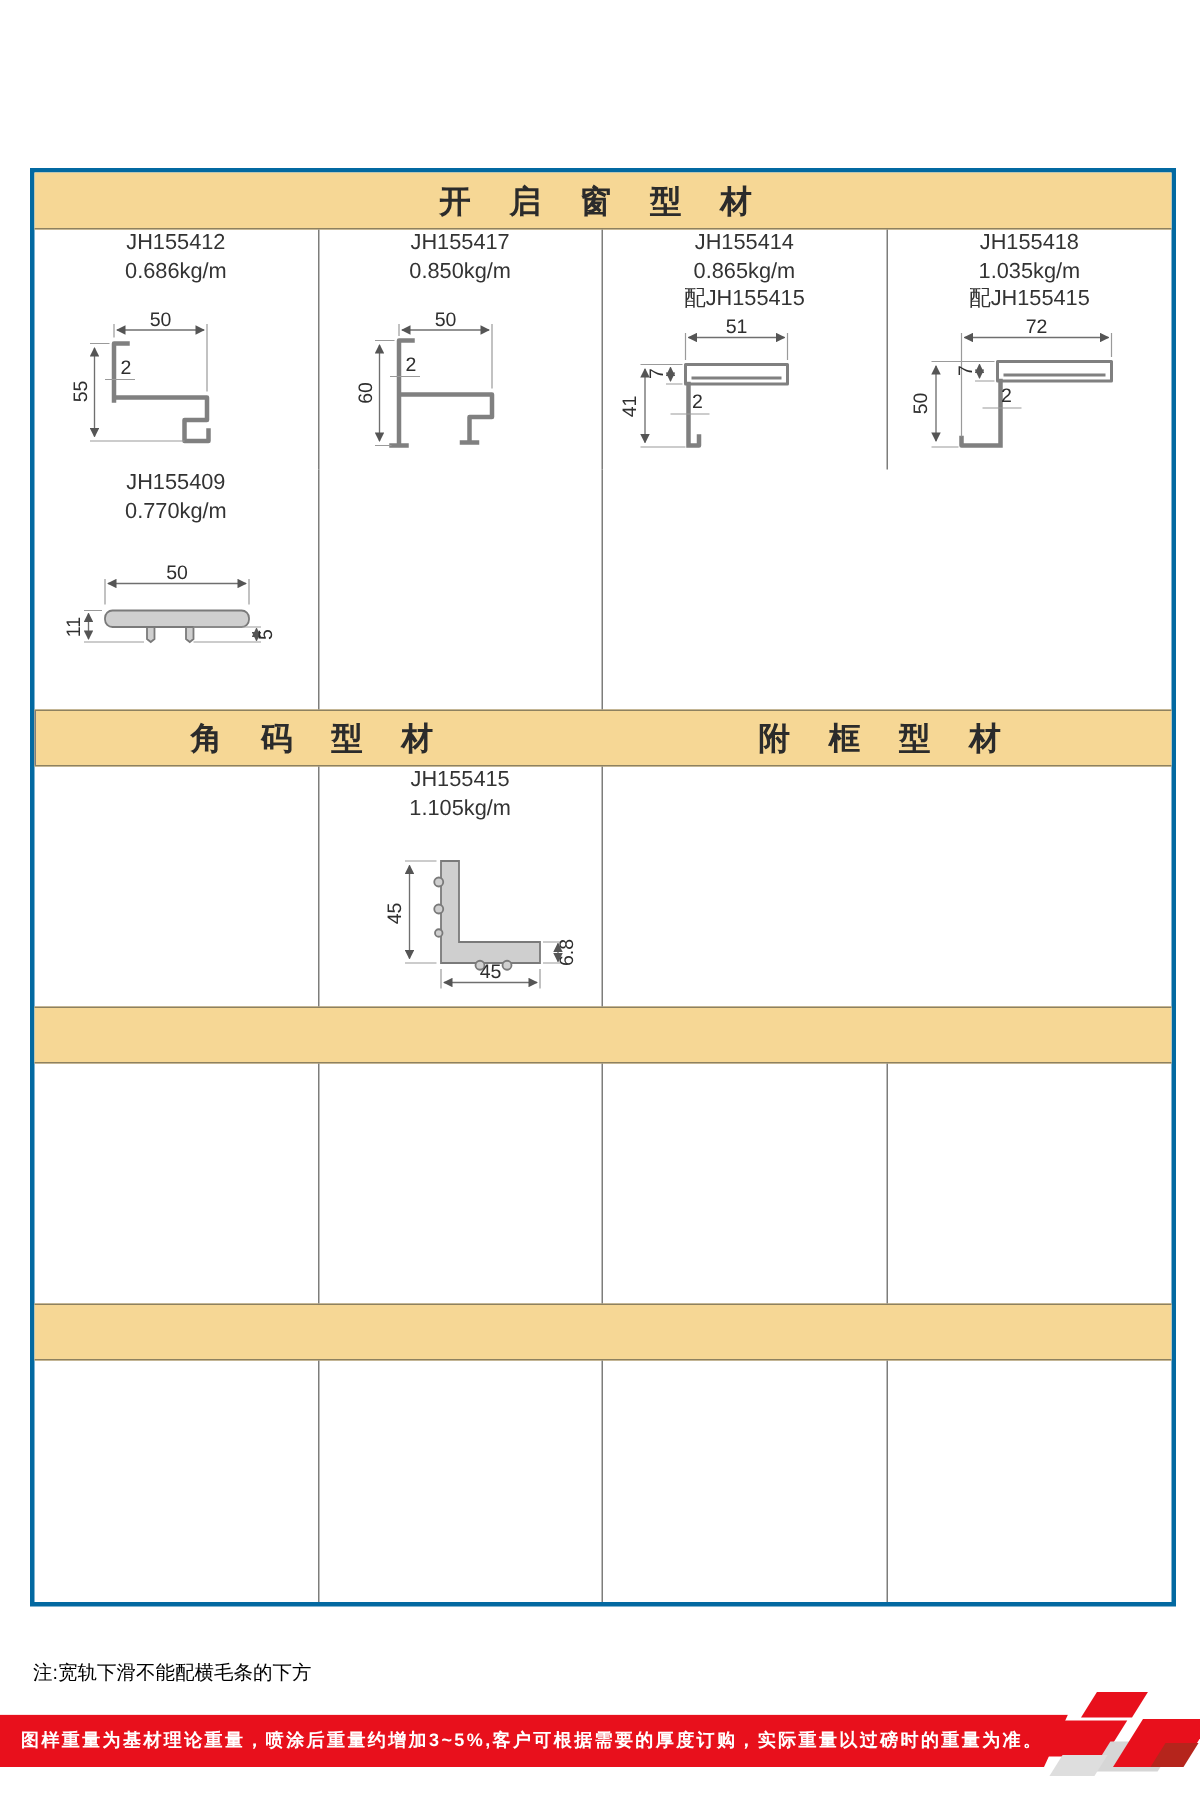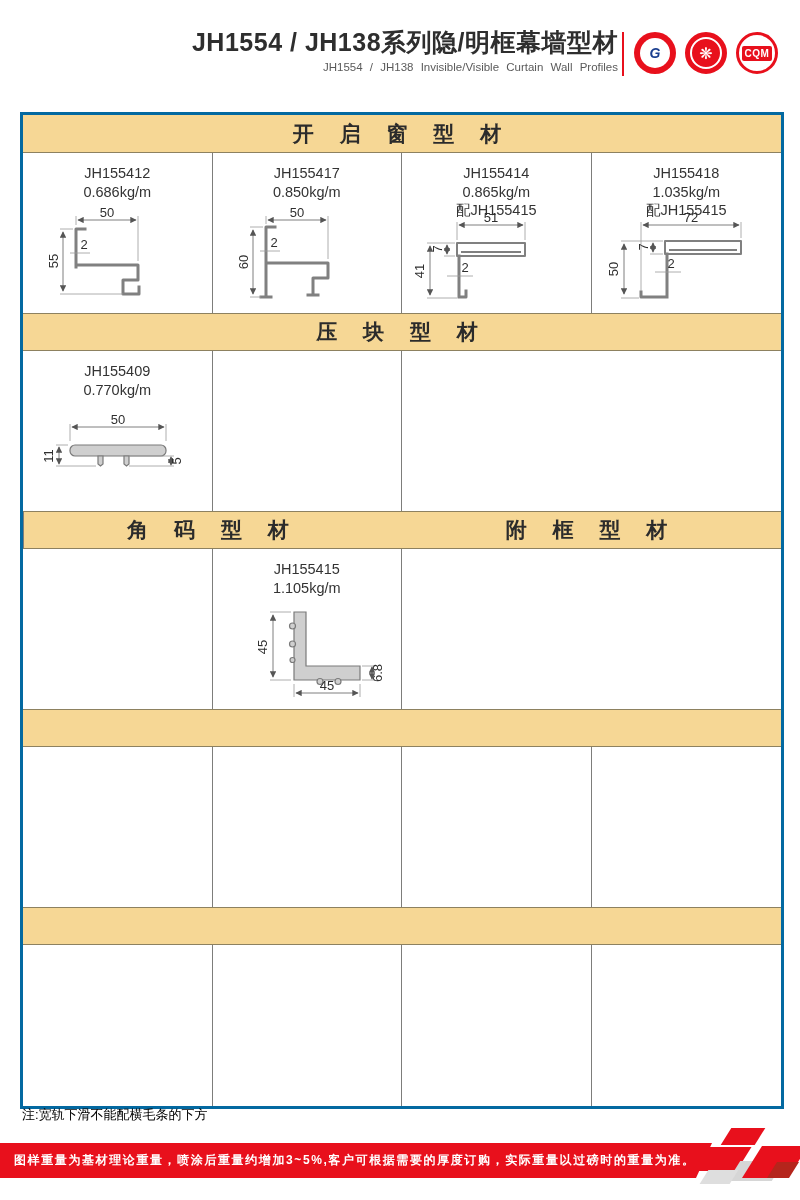--- a/index.html
+++ b/index.html
@@ -23,21 +23,21 @@
 
   
   .ptable{position:absolute;left:20px;top:112px;width:758px;border:3px solid #0369a1;box-sizing:content-box;}
   .band{height:38px;background:#f6d795;border-top:1px solid #8d8160;border-bottom:1px solid #8d8160;box-sizing:border-box;display:flex;align-items:center;justify-content:center;font-size:21px;font-weight:bold;color:#2b2b2b;letter-spacing:10px;}
   .band.first{border-top:none;}
   .band.split{justify-content:flex-start;padding:0;letter-spacing:10px;}
   .band.split .half{width:50%;height:100%;display:flex;align-items:center;justify-content:center;box-sizing:border-box;}
   .band.split .half.right{border-left:1px solid #7d7d7b;}
   .trow{display:flex;height:160px;}
   .trow.last{height:161px;}
-  .cell{width:25%;border-right:1px solid #7d7d7b;box-sizing:border-box;position:relative;text-align:center;padding-top:11px;}
+  .cell{width:25%;border-right:1px solid #7d7d7b;box-sizing:border-box;position:relative;text-align:center;}
   .cell:last-child{border-right:none;}
   .code,.weight,.mate{font-size:14.5px;color:#333;line-height:1.28;}
   .draw{position:absolute;left:50%;transform:translateX(-50%);}
   .r1 .draw{bottom:5px;}
   .r2 .draw{bottom:20px;}
   .r3 .draw{bottom:6px;}
 
   svg.draw{overflow:visible;display:block;}
   .p{fill:none;stroke:#808080;stroke-width:3;stroke-linejoin:round;stroke-linecap:square;}
   .p2{fill:none;stroke:#808080;stroke-width:2;stroke-linejoin:round;}
@@ -61,38 +61,20 @@
   .sh3{left:734px;top:1161px;width:44px;height:20px;background:#d6d6d6;}
   .sh4{left:752px;top:1146px;width:46px;height:32px;background:#e8101c;}
   .sh5{left:772px;top:1162px;width:22px;height:16px;background:#b5251c;}
   .sh6{left:704px;top:1170px;width:30px;height:14px;background:#dedede;}
 </style>
 </head>
 <body>
 
 <div class="page">
 
-  <div class="header">
-    <div class="titleblock">
-      <div class="title">JH1554 / JH138系列隐/明框幕墙型材</div>
-      <div class="subtitle">JH1554 / JH138  Invisible/Visible  Curtain  Wall  Profiles</div>
-    </div>
-    <div class="redline"></div>
-    <div class="logos">
-      <div class="logo logo1">
-          <div class="inner">G</div>
-        </div>
-      <div class="logo logo2">
-          <div class="inner">❋</div>
-        </div>
-      <div class="logo logo3">
-          <div class="inner">CQM</div>
-        </div>
-    </div>
-  </div>
 
   <div class="ptable">
 
     <div class="band first">
         <span>开 启 窗 型 材</span>
       </div>
 
     <div class="trow r1">
       <div class="cell">
         <div class="code">JH155412</div>
@@ -154,23 +136,20 @@
           <path class="dim" d="M52 30 V39"></path>
           <path class="dim" d="M23 31 V81"></path>
           <text class="dt" x="90" y="9" text-anchor="middle">72</text>
           <text class="dt" transform="translate(47 34) rotate(-90)" text-anchor="middle">7</text>
           <text class="dt" transform="translate(17 56) rotate(-90)" text-anchor="middle">50</text>
           <text class="dt" x="70" y="55" text-anchor="middle">2</text>
         </svg>
       </div>
     </div>
 
-    <div class="band">
-        <span>压 块 型 材</span>
-      </div>
 
     <div class="trow r2">
       <div class="cell">
         <div class="code">JH155409</div>
         <div class="weight">0.770kg/m</div>
         <svg class="draw" width="170" height="80" viewBox="0 0 170 80">
           <rect class="pf" x="38" y="34" width="96" height="11" rx="5"></rect>
           <path class="pf" d="M66 45 h5 v8 l-2.5 2 l-2.5 -2 Z M92 45 h5 v8 l-2.5 2 l-2.5 -2 Z"></path>
           <path class="thin" d="M38 30 V13 M134 30 V13 M36 34 H24 M64 55 H24 M97 45 H142 M97 55 H142"></path>
           <path class="dim" d="M40 16 H132"></path>

